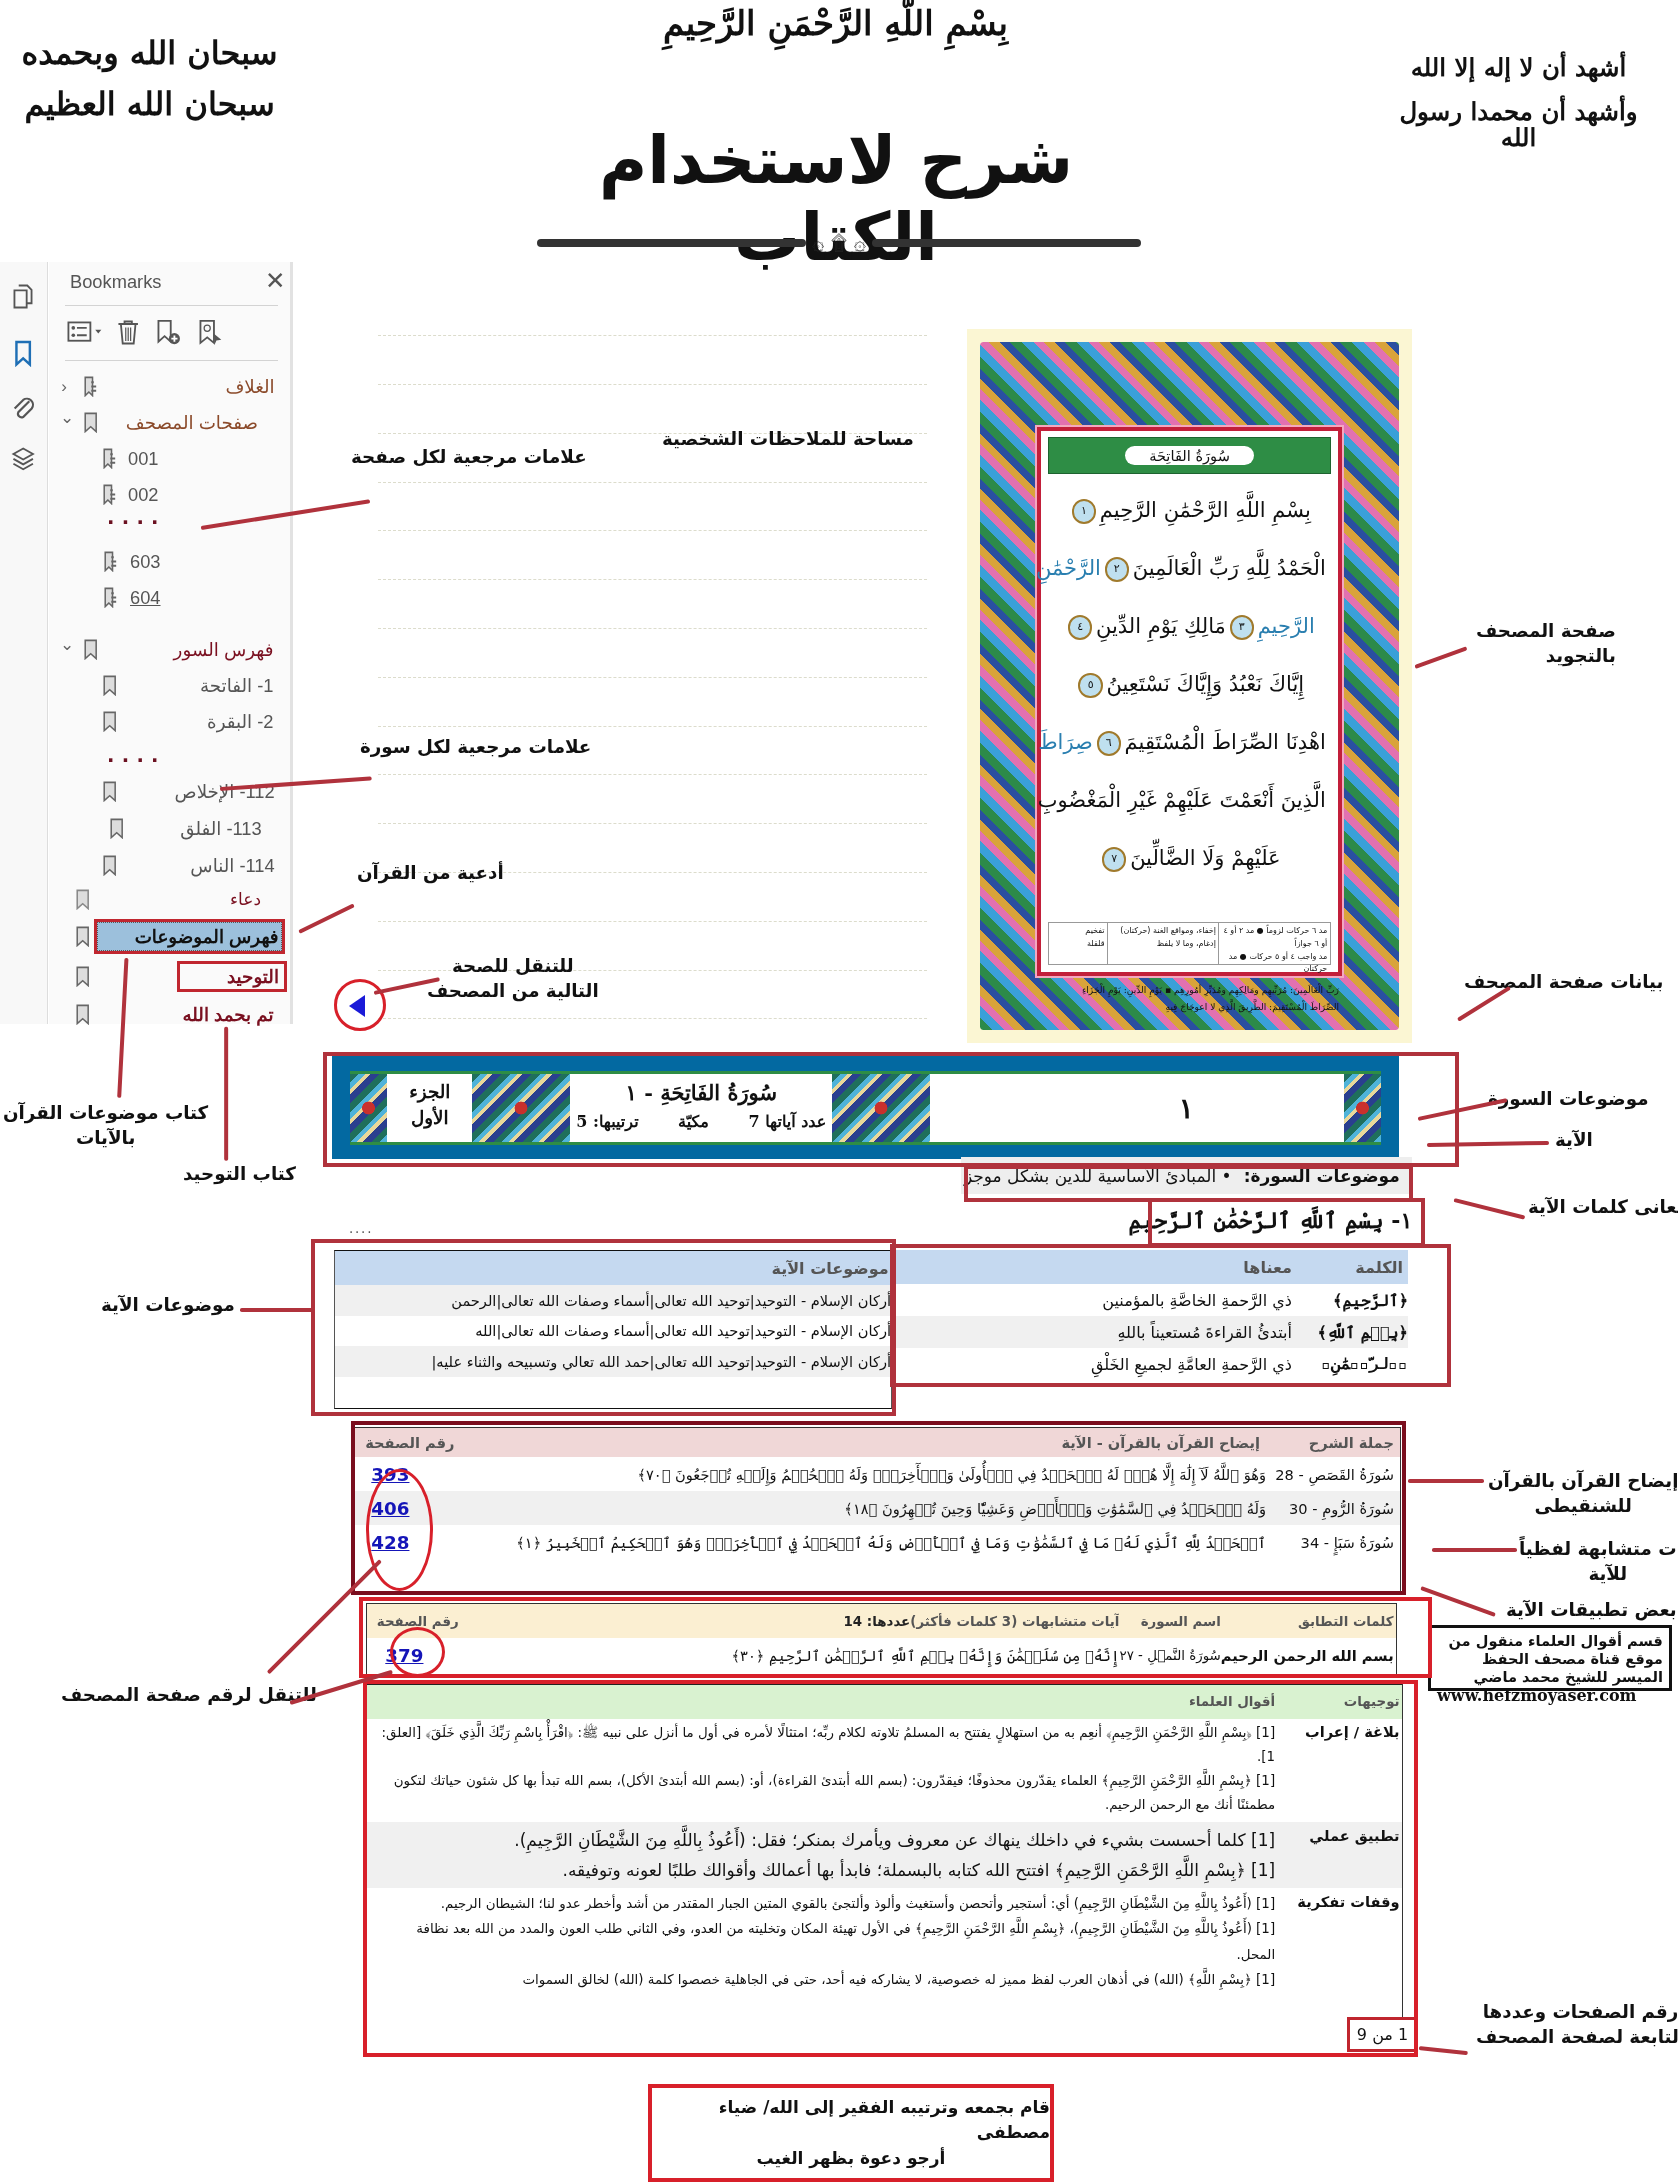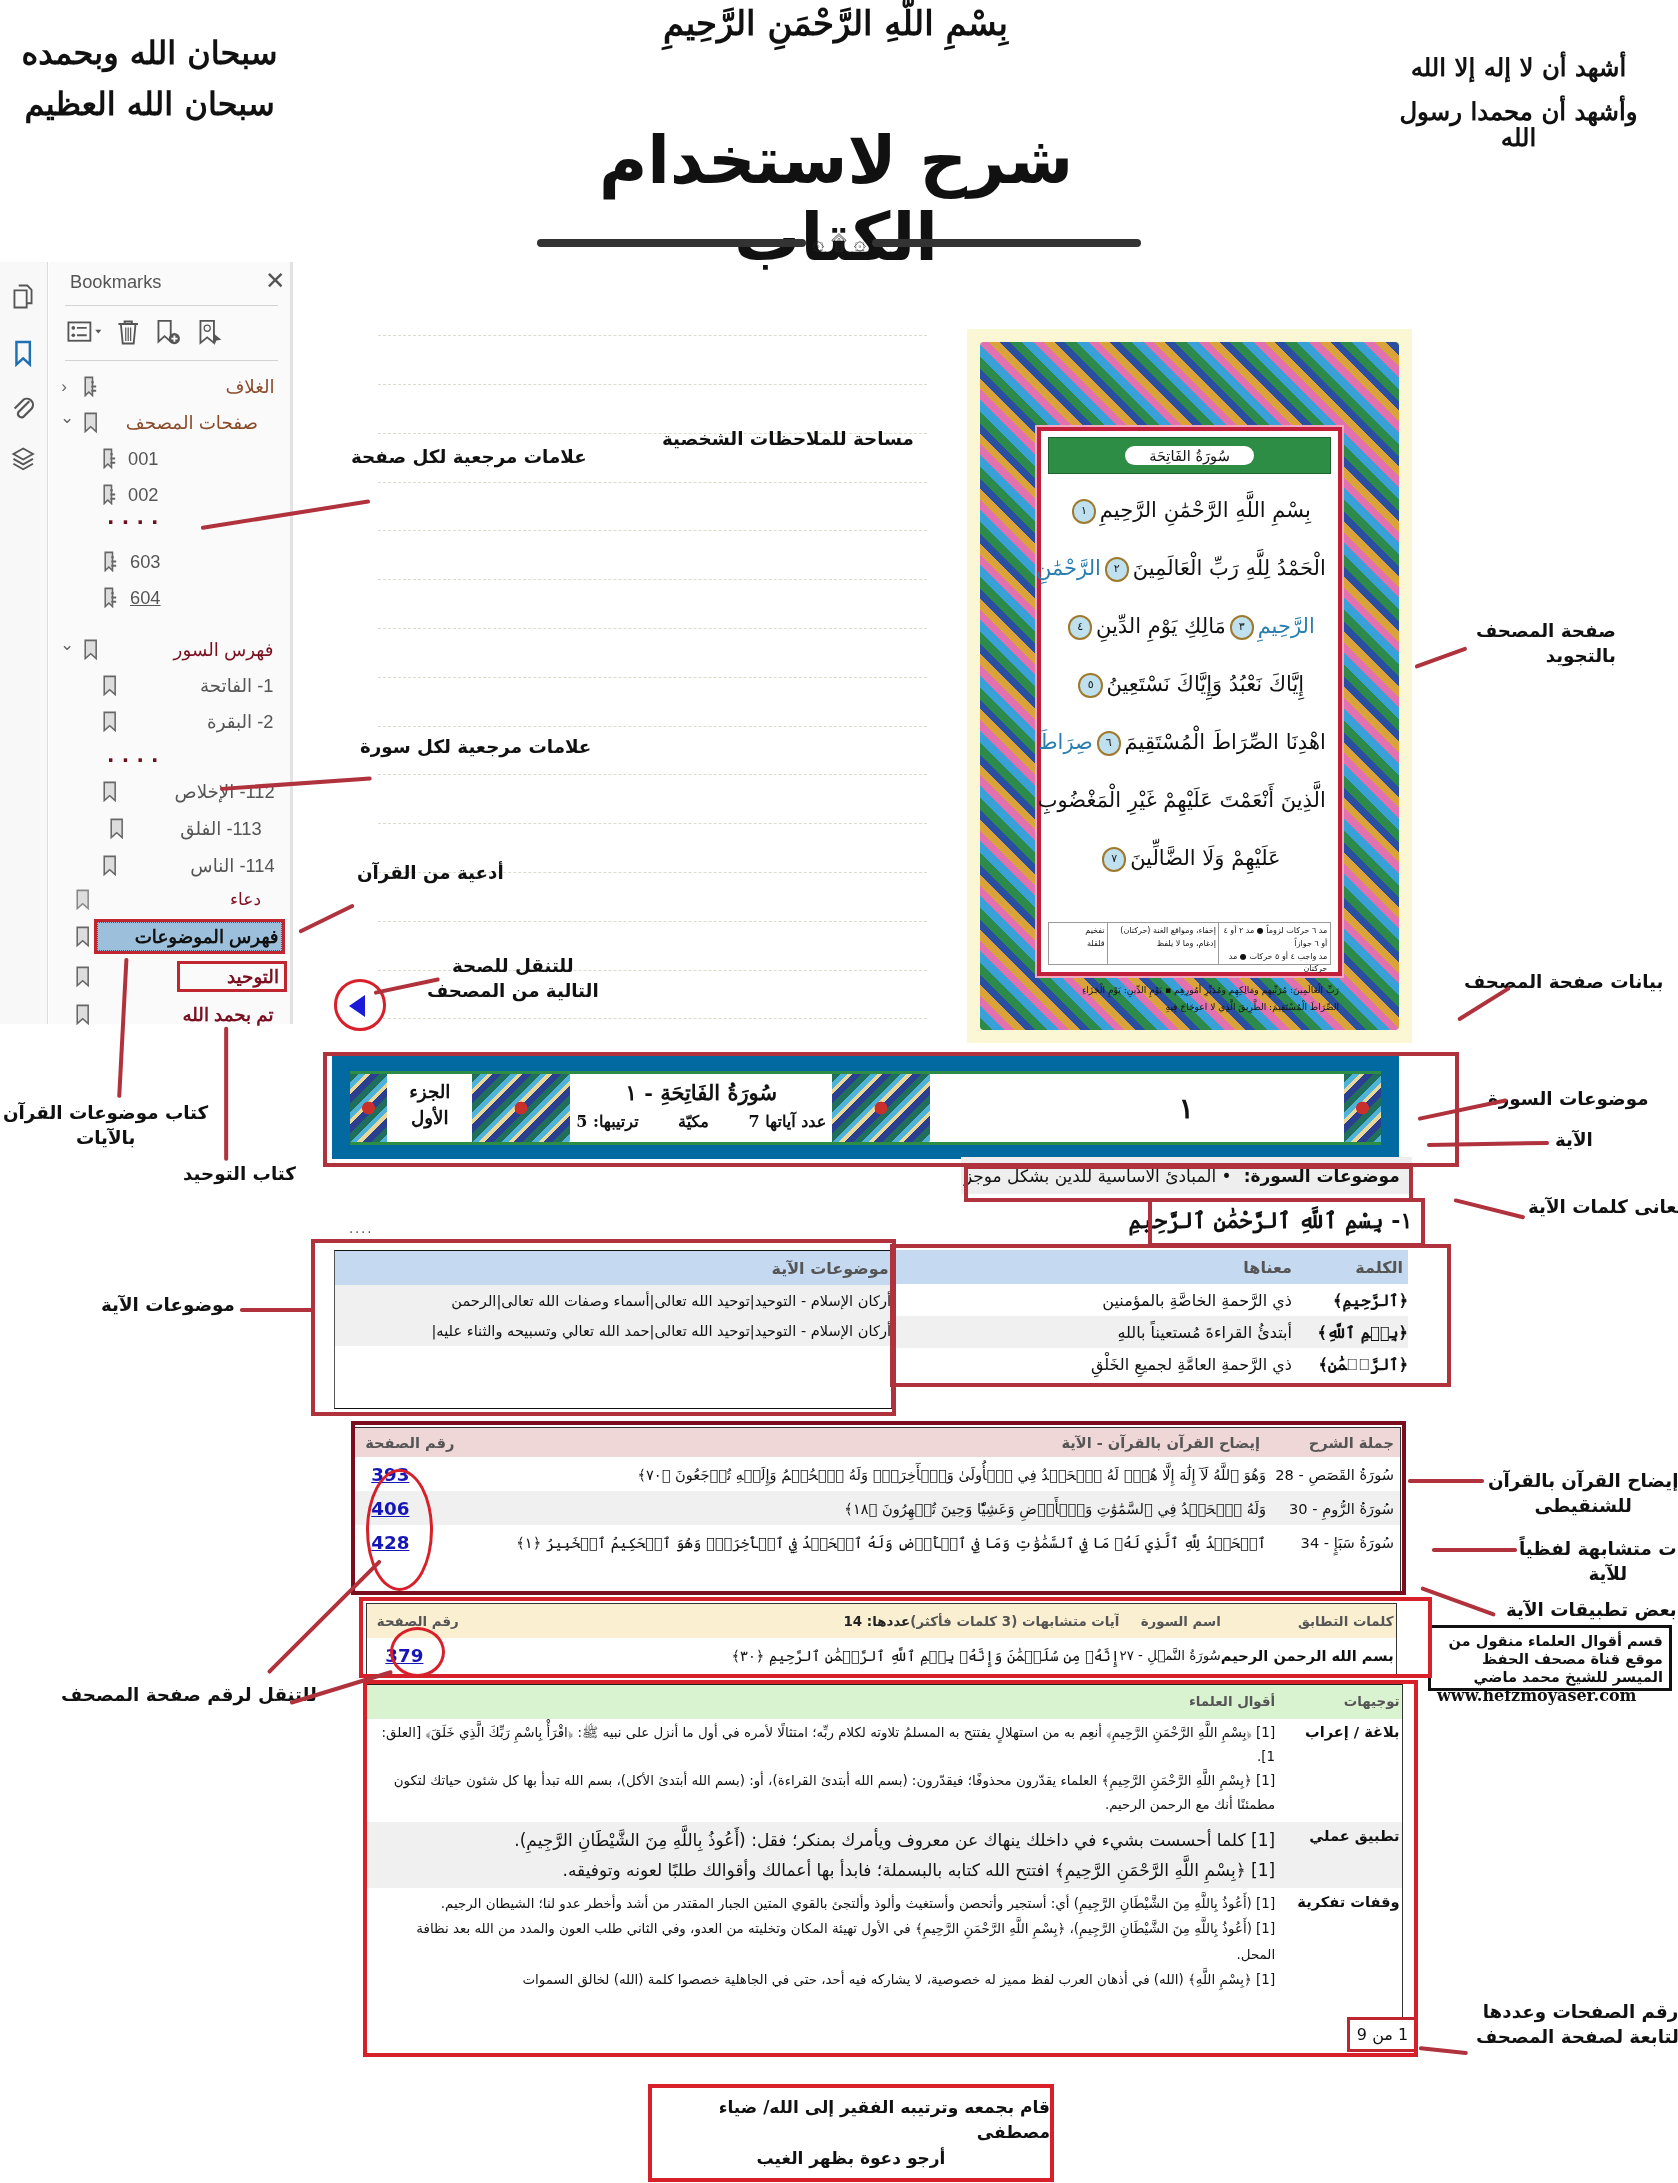--- a/index.html
+++ b/index.html
@@ -339,35 +339,38 @@
         </tr>
     <tr style="height:32px">
           <td style="font-size:16px;font-family:'DejaVu Serif',serif;font-weight:bold">﴿ٱلرَّحِيمِ﴾</td>
           <td style="font-size:16px;padding-right:6.1px">ذي الرَّحمةِ الخاصَّةِ بالمؤمنين</td>
         </tr>
     <tr style="height:32px;background:#f0f0f0">
           <td style="font-size:16px;font-family:'DejaVu Serif',serif;font-weight:bold">﴿بِسۡمِ ٱللَّهِ﴾</td>
           <td style="font-size:16px;padding-right:6.1px">أبتدئُ القراءةَ مُستعيناً باللهِ</td>
         </tr>
     <tr style="height:32px">
-          <td style="font-size:16px;font-family:Liberation Sans, sans-serif;font-weight:bold">﴿ٱلرَّحۡمَٰنِ﴾</td>
+          <td style="font-size:16px;font-family:Liberation Mono, monospace;font-weight:bold">﴿ٱلرَّحۡمَٰنِ﴾</td>
           <td style="font-size:16px;padding-right:6.1px">ذي الرَّحمةِ العامَّةِ لجميعِ الخَلْقِ</td>
         </tr>
   </tbody>
     </table>
 </div>
 
 <div class="abs" style="left:334px;top:1250px;width:558px;height:159px;border:1.2px solid #555;border-top:1.8px solid #111;border-bottom:1.8px solid #111;background:#fff">
   <table>
     <tbody>
         <tr style="background:#c5d9f0;height:34px">
           <th style="font-size:16px;padding-right:2.4px">موضوعات الآية</th>
         </tr>
     <tr style="height:30.5px;background:#f0f0f0">
           <td style="font-size:14.6px">أركان الإسلام - التوحيد|توحيد الله تعالى|أسماء وصفات الله تعالى|الرحمن</td>
+        </tr>
+    <tr style="height:30.5px">
+          <td style="font-size:14.6px">أركان الإسلام - التوحيد|توحيد الله تعالى|أسماء وصفات الله تعالى|الله</td>
         </tr>
     <tr style="height:30.5px;background:#f0f0f0">
           <td style="font-size:14.6px">أركان الإسلام - التوحيد|توحيد الله تعالى|حمد الله تعالي وتسبيحه والثناء عليه|</td>
         </tr>
   </tbody>
     </table>
 </div>
 
 <div class="abs" style="left:352px;top:1427px;width:1049px;height:165px;border:1.2px solid #333;background:#fff">
   <table>

